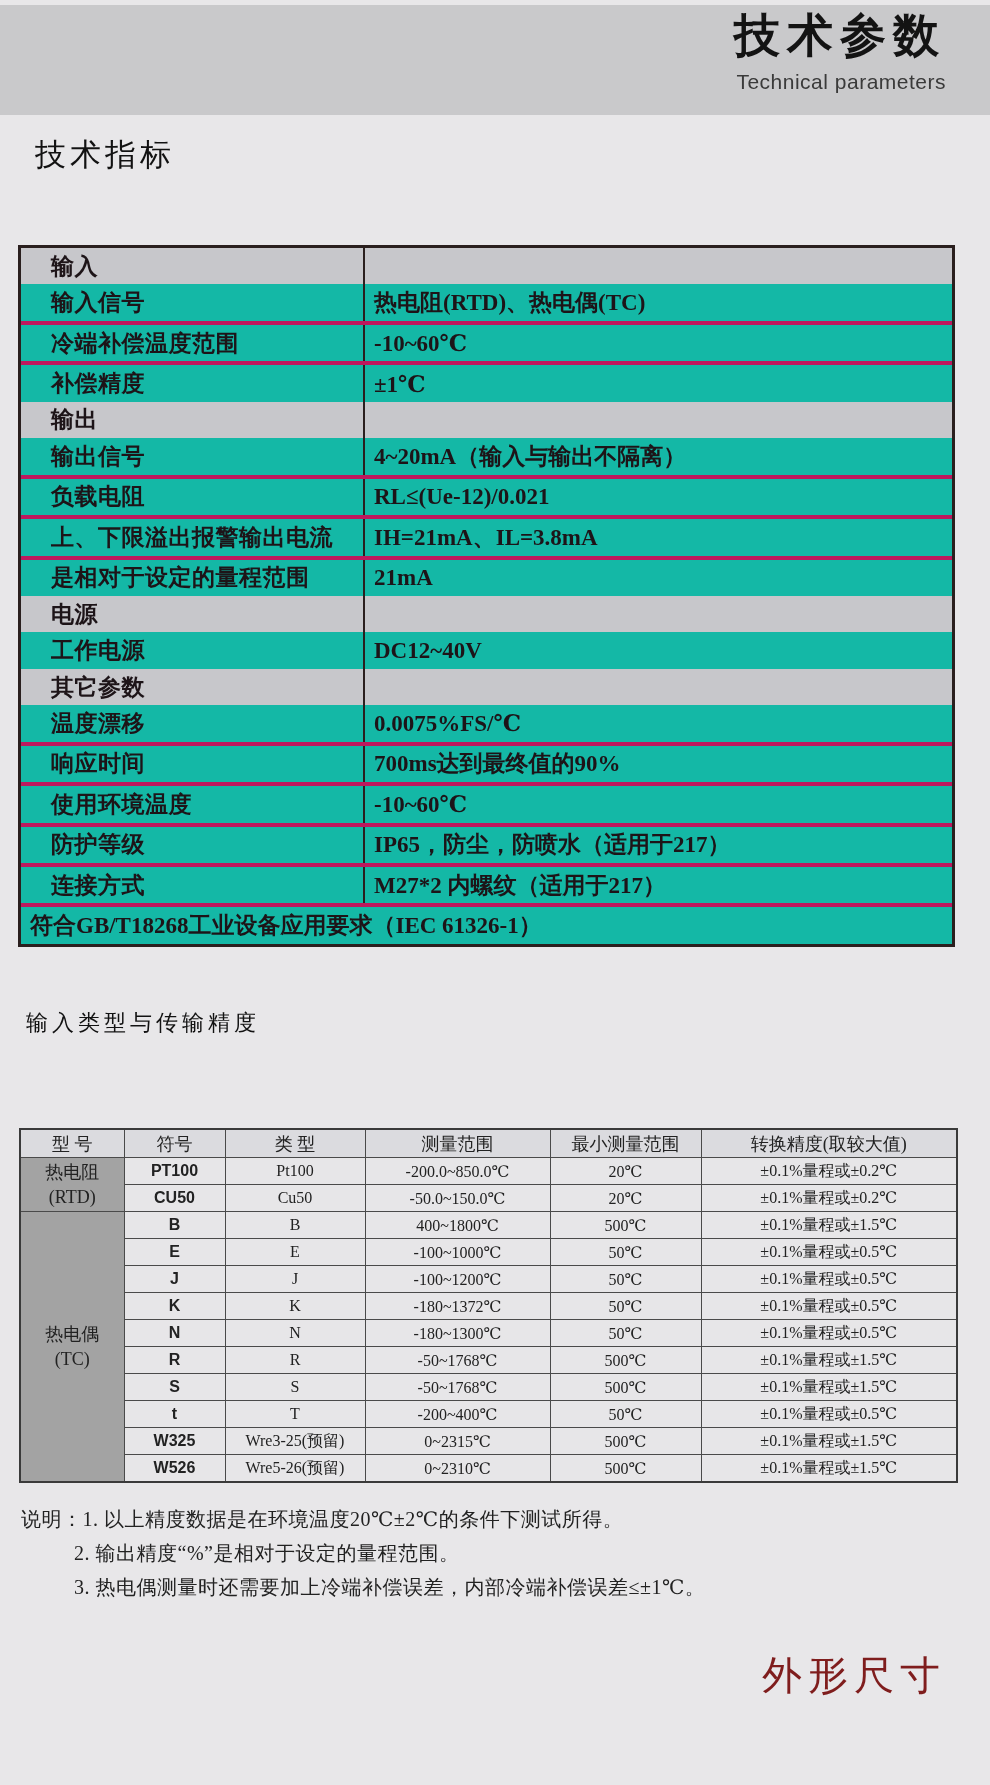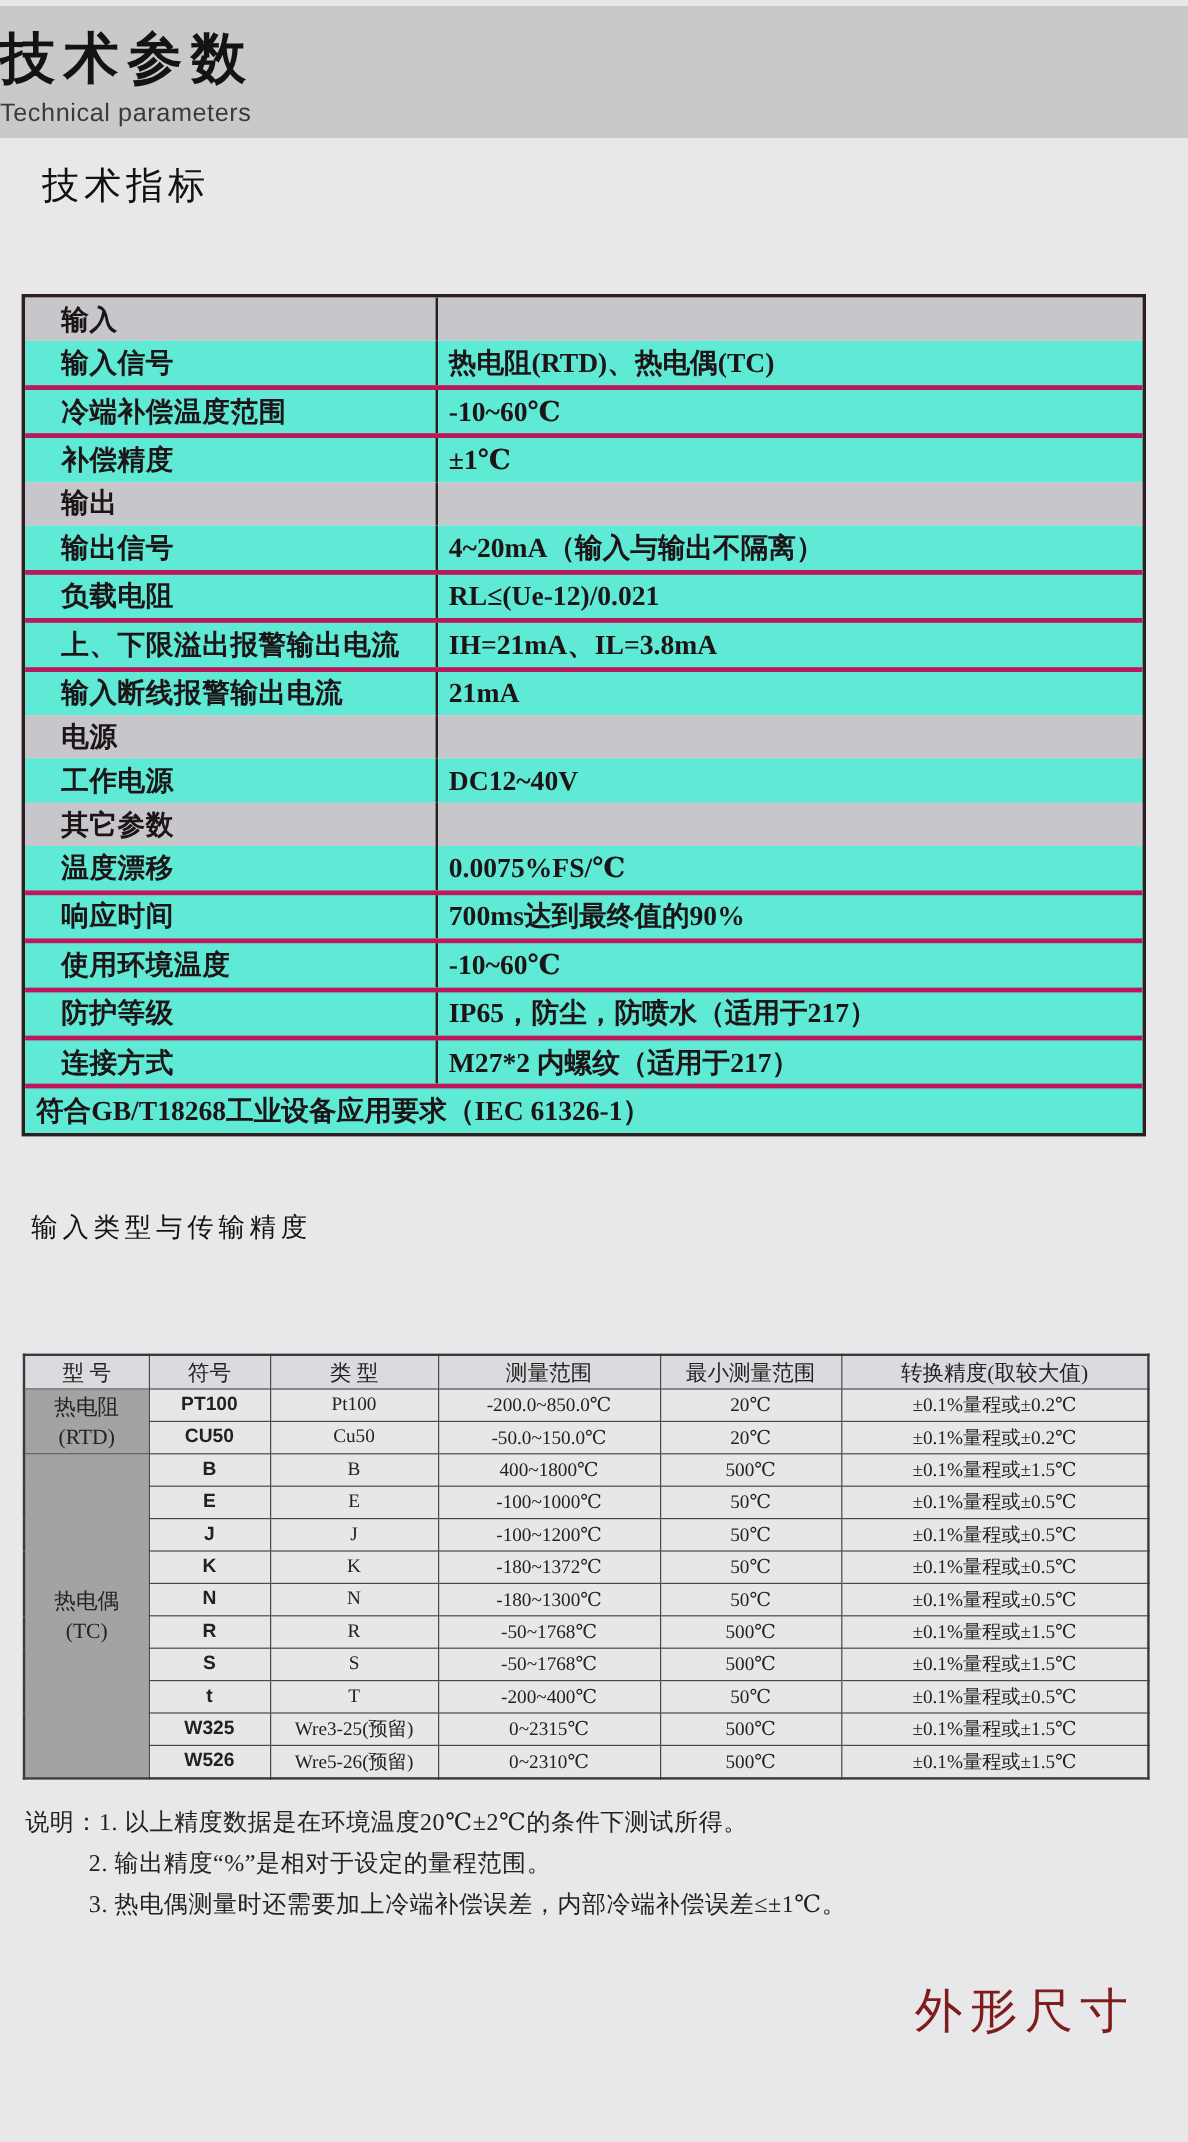--- a/index.html
+++ b/index.html
@@ -5,42 +5,42 @@
   html,body { margin:0; padding:0; }
   body {
     width:990px; height:1785px; position:relative;
     background:#e8e7e9; color:#1b1b1b;
     font-family:"Liberation Sans", sans-serif;
     overflow:hidden;
   }
 
   
   .banner { position:absolute; top:5px; left:0; width:990px; height:110px; background:#c9c9cb; }
-  .banner-inner { width:946px; text-align:left; padding-top:13px; }
+  .banner-inner { width:946px; text-align:right; }
   .title { font-size:46px; font-weight:bold; letter-spacing:7px; color:#131313;
            font-family:"Liberation Sans","DejaVu Sans",sans-serif; }
   .subtitle { font-size:21px; color:#3a3a3a; margin-top:3px; letter-spacing:0.5px; }
 
   
   .h-spec { position:absolute; left:35px; top:134px; font-size:31px; letter-spacing:4px;
             font-weight:500; color:#121212; }
   .h-type { position:absolute; left:26px; top:1008px; font-size:22px; letter-spacing:4px;
             font-weight:500; color:#121212; }
   .h-dim  { position:absolute; top:1648px; left:0; width:946px; text-align:right;
             font-size:40px; letter-spacing:6px; font-weight:500; color:#7f1d1d; }
 
   
   #spec-table {
     position:absolute; left:18px; top:245px; width:937px; height:702px;
     border:3px solid #2a1f1e; box-sizing:border-box;
     display:flex; flex-direction:column;
     font-family:"Liberation Serif","DejaVu Serif",serif; font-weight:bold; font-size:23px;
     color:#1d1418;
   }
-  .spec-row { flex:1; display:flex; background:#5eead4; min-height:0; }
+  .spec-row { flex:1; display:flex; background:#14b8a6; min-height:0; }
   .spec-row.section { background:#c7c7cb; }
   .spec-row.sep { border-top:4px solid #be185d; }
   .spec-label { width:344px; box-sizing:border-box; border-right:2px solid #2a1f1e;
                 display:flex; align-items:center; padding-left:30px; letter-spacing:0.5px; }
   .spec-value { flex:1; display:flex; align-items:center; padding-left:9px; }
 
   
   #type-table { position:absolute; left:19px; top:1128px; }
   table.tt { border-collapse:collapse; table-layout:fixed; width:937px;
              font-family:"Liberation Serif","DejaVu Serif",serif; color:#222; }
@@ -98,21 +98,21 @@
     </div>
     <div class="spec-row sep">
       <div class="spec-label">负载电阻</div>
       <div class="spec-value">RL≤(Ue-12)/0.021</div>
     </div>
     <div class="spec-row sep">
       <div class="spec-label">上、下限溢出报警输出电流</div>
       <div class="spec-value">IH=21mA、IL=3.8mA</div>
     </div>
     <div class="spec-row sep">
-      <div class="spec-label">输入断线报警输出电流</div>
+      <div class="spec-label">是相对于设定的量程范围</div>
       <div class="spec-value">21mA</div>
     </div>
     <div class="spec-row section">
       <div class="spec-label">电源</div>
       <div class="spec-value"></div>
     </div>
     <div class="spec-row">
       <div class="spec-label">工作电源</div>
       <div class="spec-value">DC12~40V</div>
     </div>

